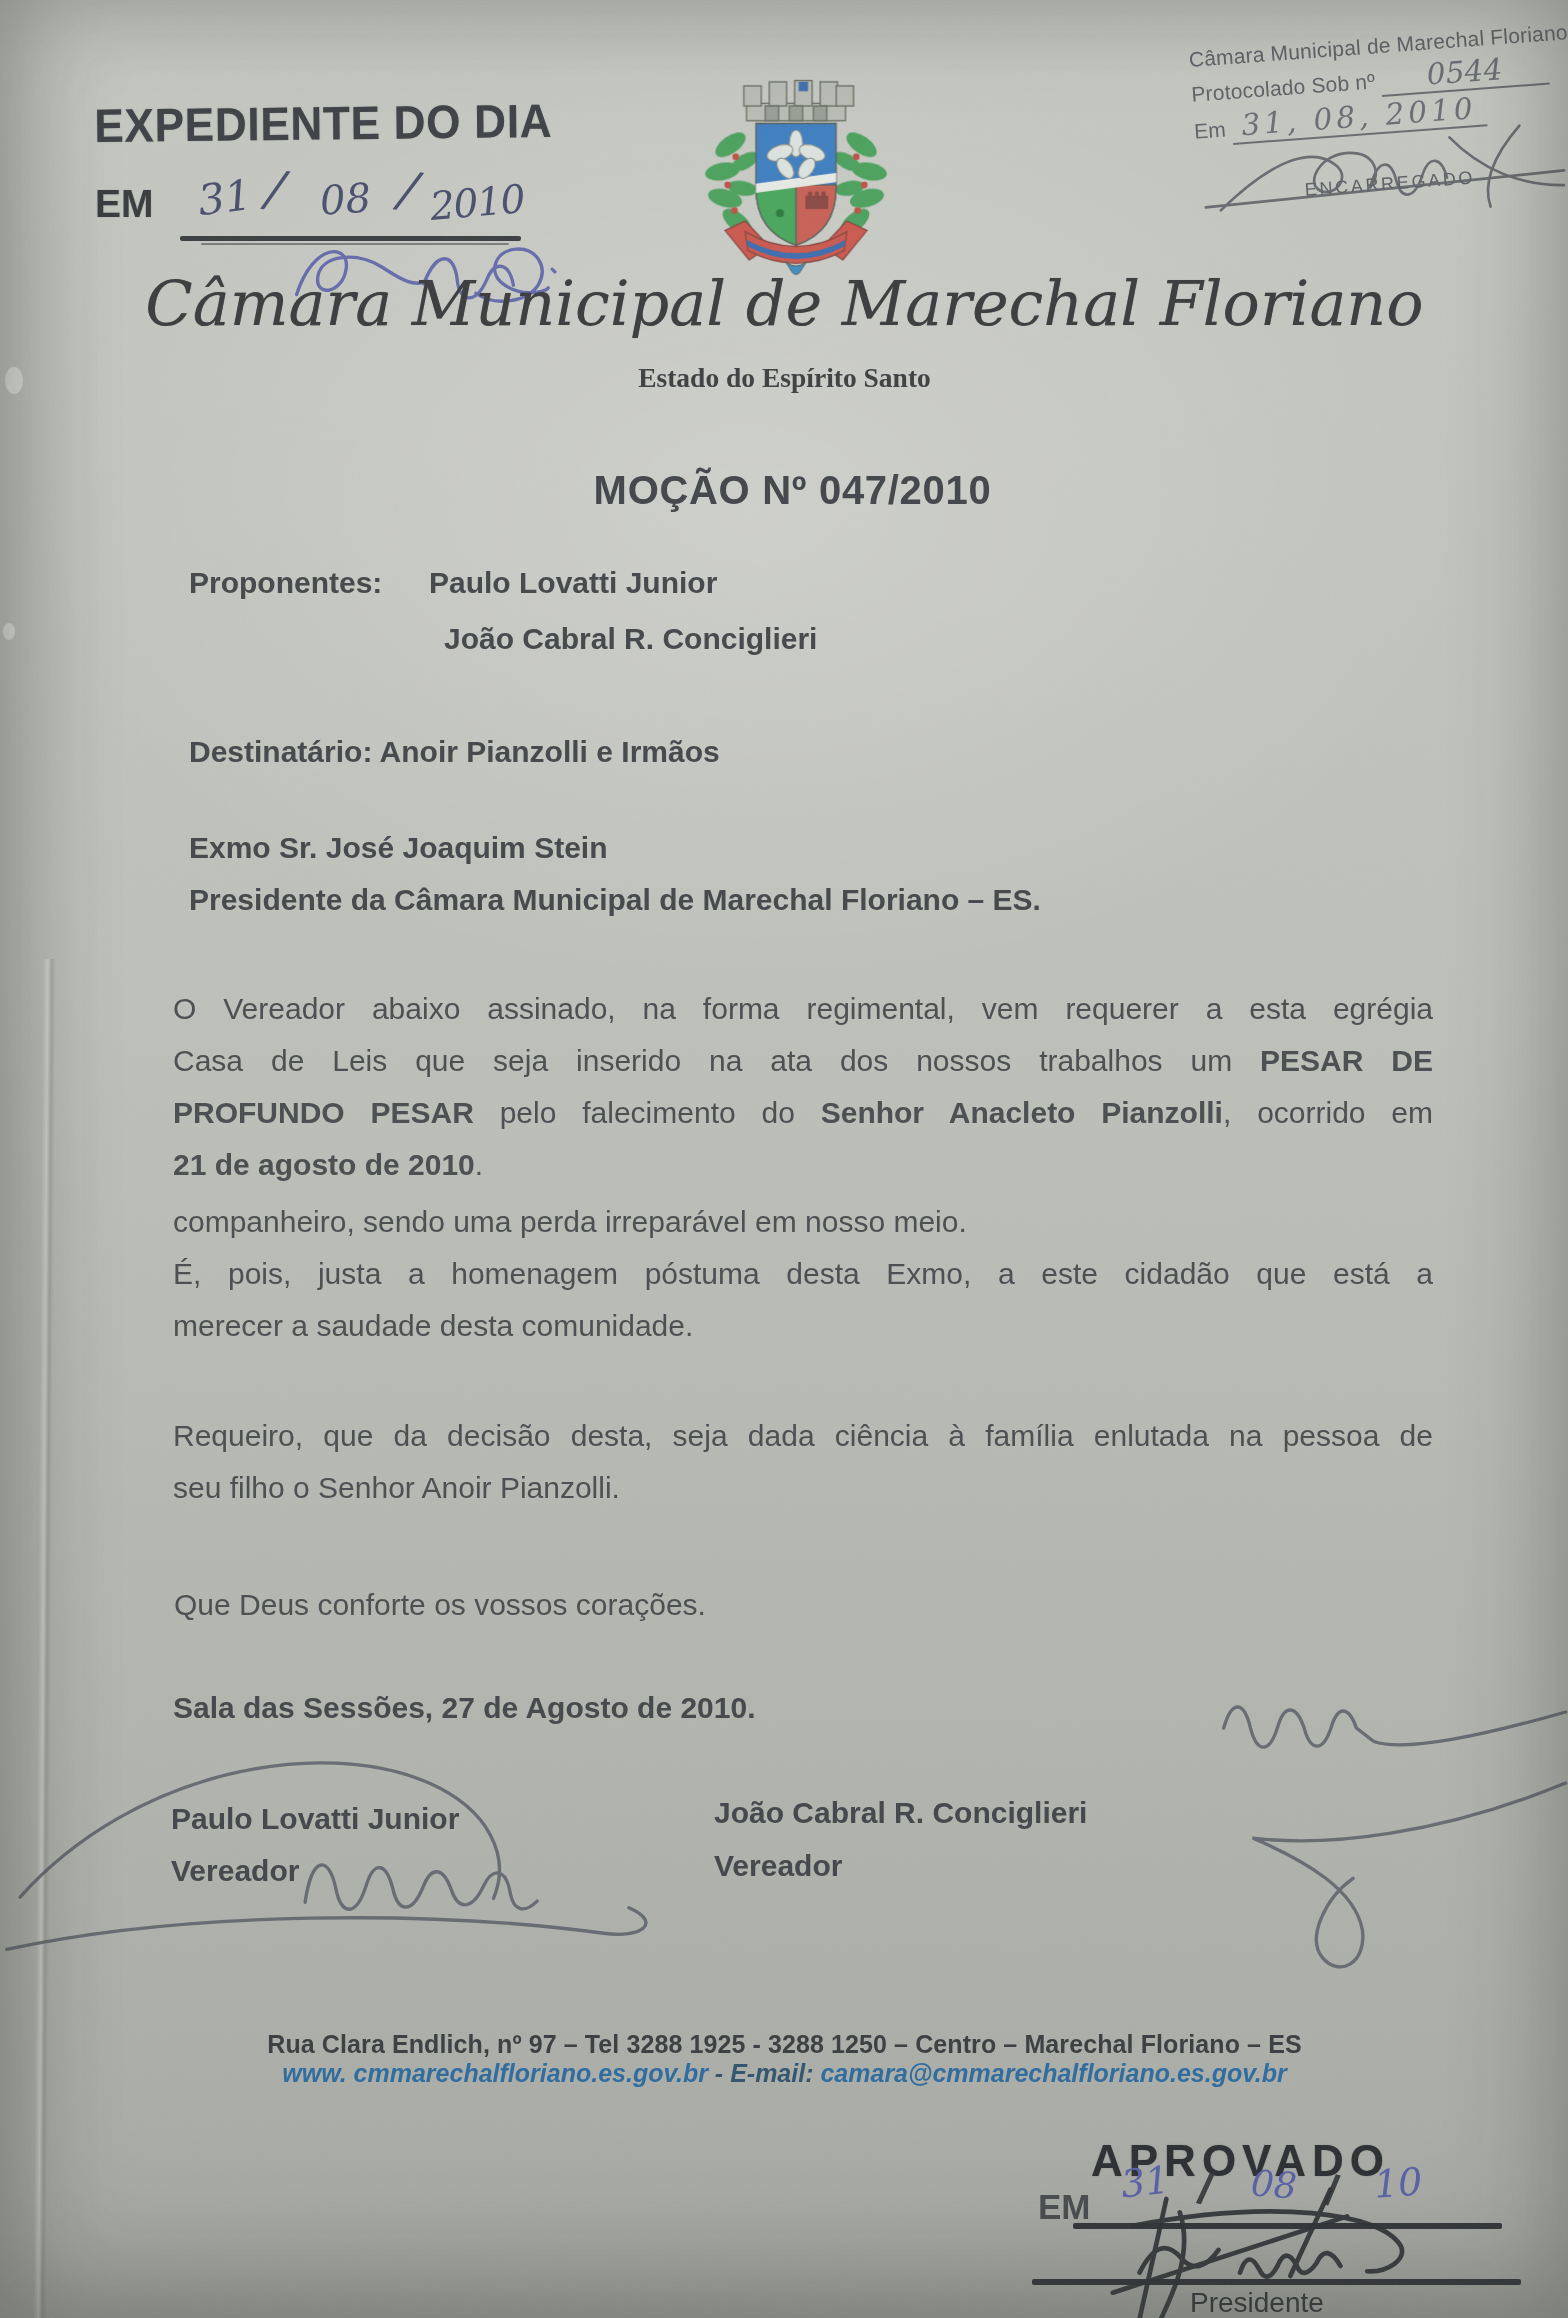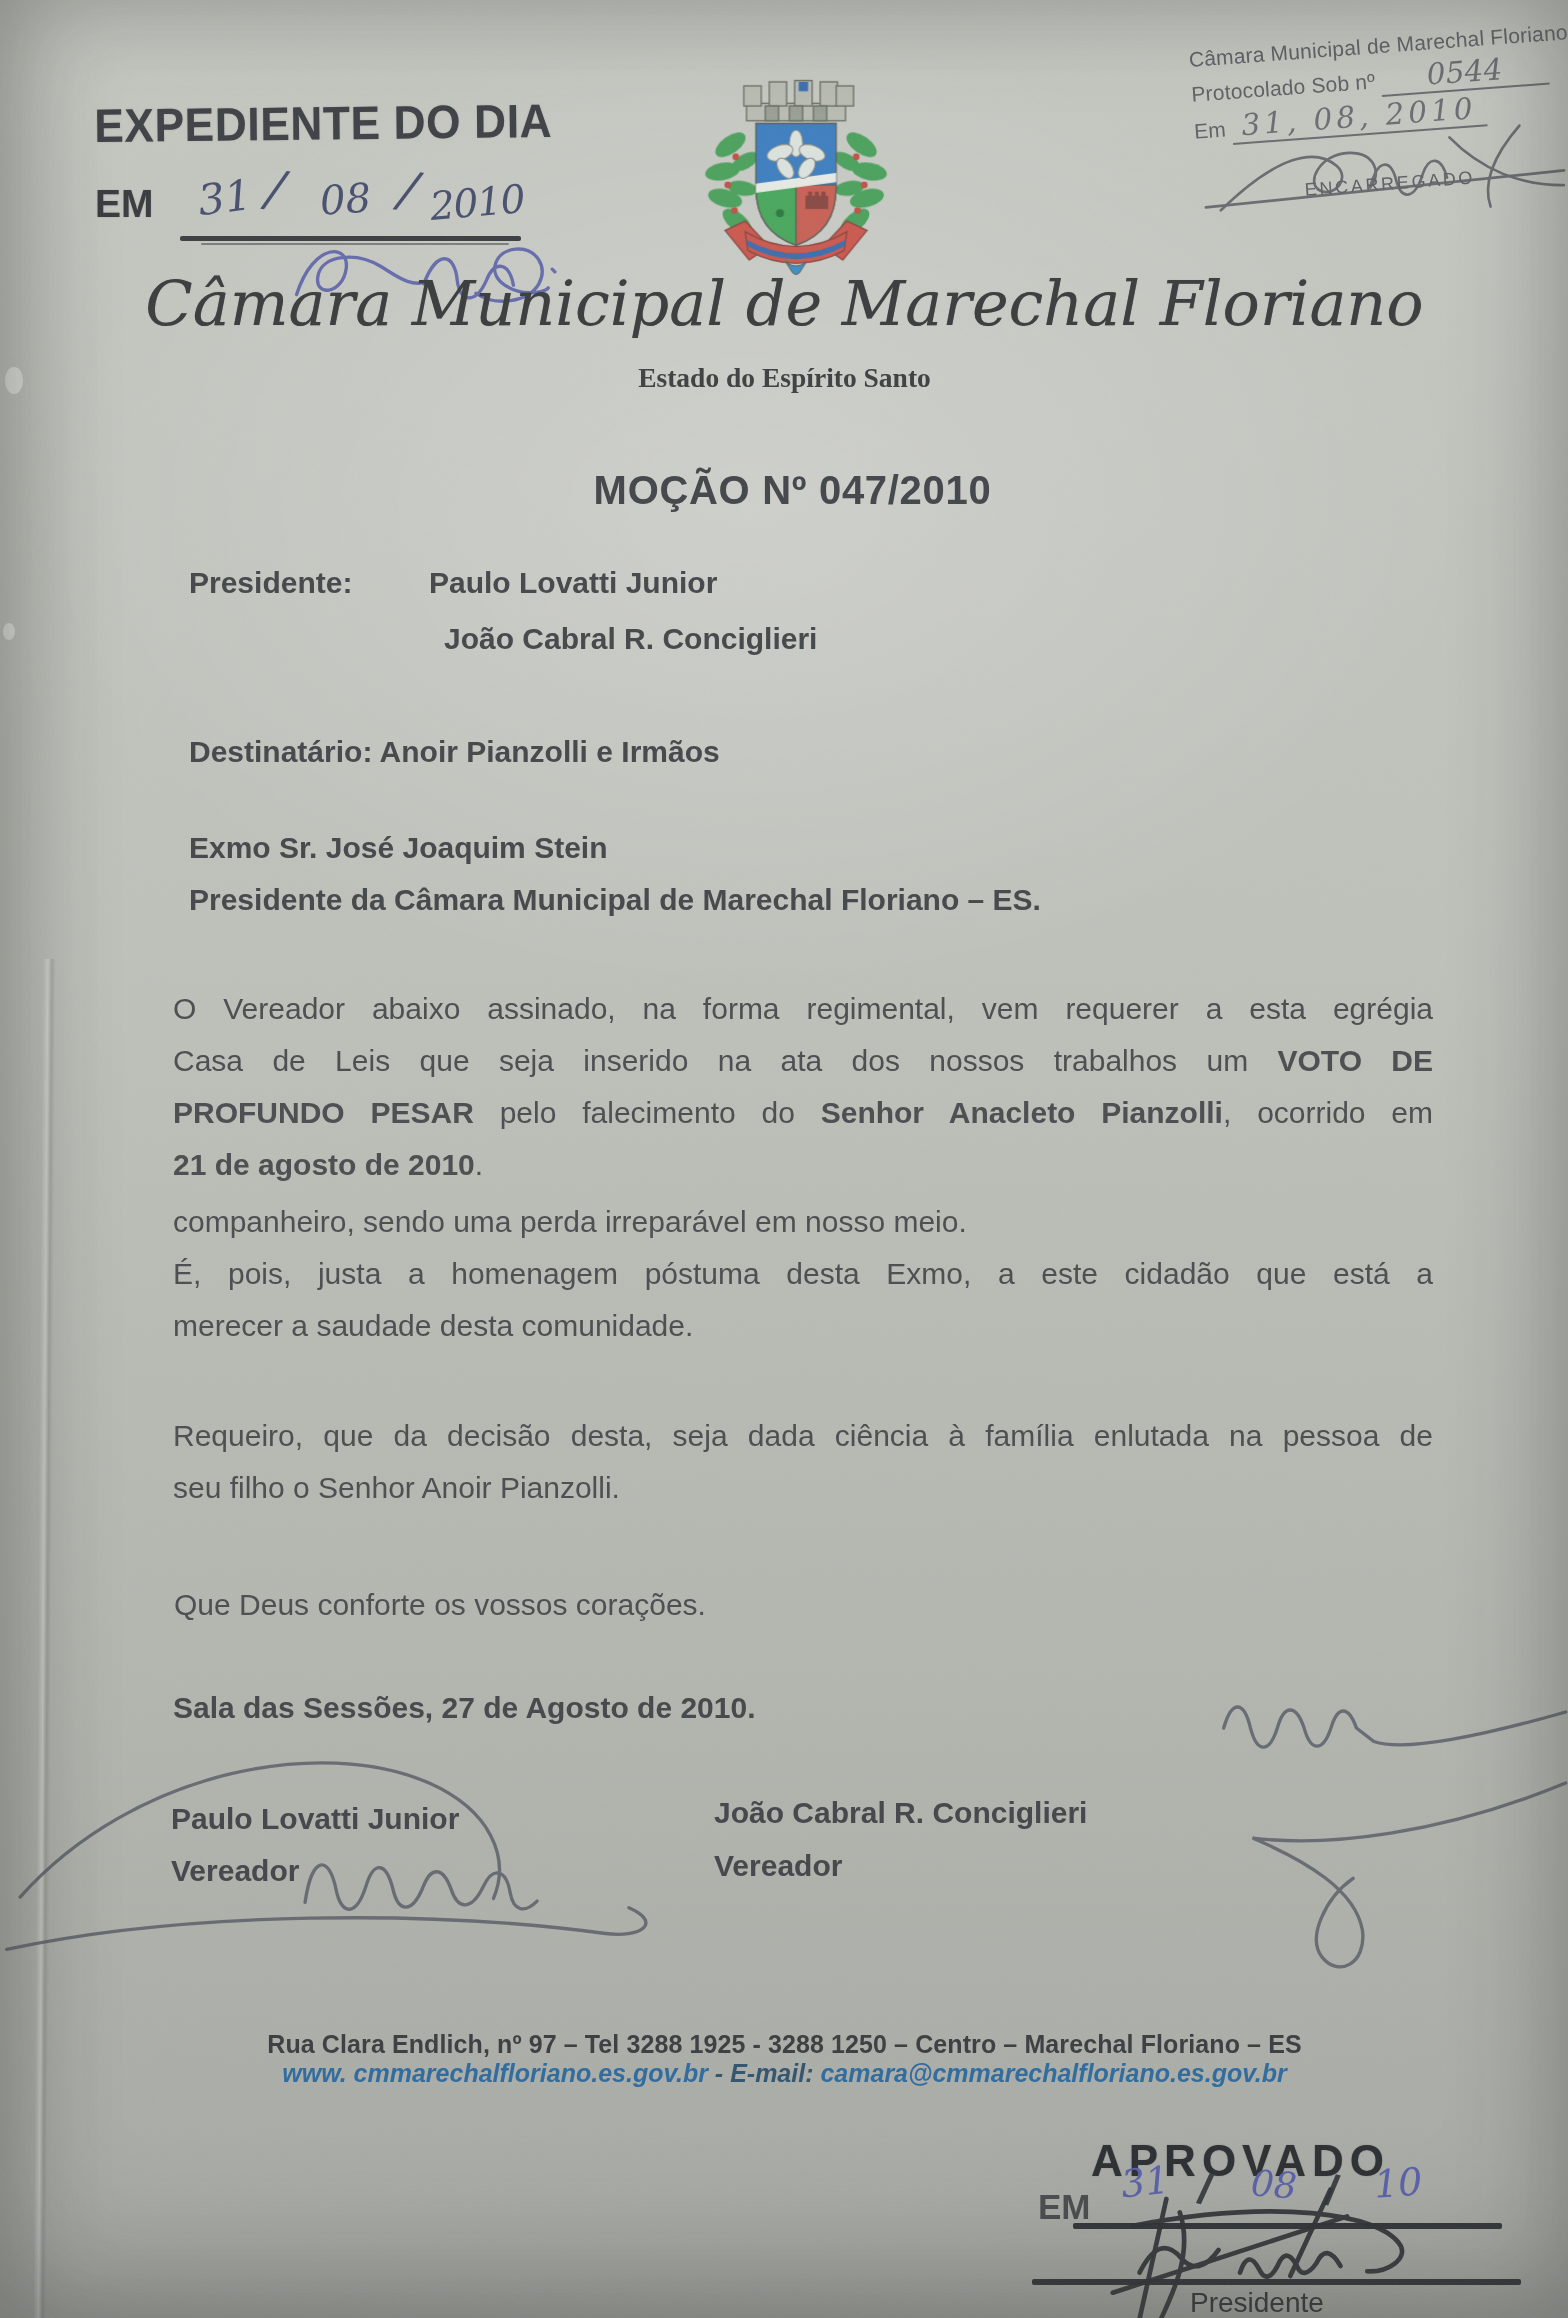--- a/index.html
+++ b/index.html
@@ -184,35 +184,35 @@
       <path d="M 62 252 Q 136 292 210 252 l -2 10 Q 136 300 64 262 Z" fill="#3f6fb0" stroke="none"></path>
     </g>
     <path d="M 120 284 q 16 14 32 0 l -10 16 q -6 8 -12 0 Z" fill="#3f8fc6" stroke="#5d635c" stroke-width="1.5"></path>
   </svg>
 
   <div class="abs center title-script" style="top:267px;">Câmara Municipal de Marechal Floriano</div>
   <div class="abs center subtitle" style="top:362px;">Estado do Espírito Santo</div>
 
   <div class="abs center mocao" style="top:468px;">MOÇÃO Nº 047/2010</div>
 
-  <div class="abs label-line" style="left:189px;top:566px;">Presidente:</div>
+  <div class="abs label-line" style="left:189px;top:566px;">Proponentes:</div>
   <div class="abs label-line" style="left:429px;top:566px;">Paulo Lovatti Junior</div>
   <div class="abs label-line" style="left:444px;top:622px;">João Cabral R. Conciglieri</div>
 
   <div class="abs label-line" style="left:189px;top:735px;">
     <span>Destinatário:</span>
     <span>Anoir Pianzolli e Irmãos</span>
   </div>
 
   <div class="abs label-line" style="left:189px;top:831px;">Exmo Sr. José Joaquim Stein</div>
   <div class="abs label-line" style="left:189px;top:883px;">Presidente da Câmara Municipal de Marechal Floriano – ES.</div>
 
   <div class="pblock body-text" style="top:983px;">
     <div class="jline">O Vereador abaixo assinado, na forma regimental, vem requerer a esta egrégia</div>
-    <div class="jline"><span>Casa de Leis que seja inserido na ata dos nossos trabalhos um </span><span class="bold">VOTO DE</span></div>
+    <div class="jline"><span>Casa de Leis que seja inserido na ata dos nossos trabalhos um </span><span class="bold">PESAR DE</span></div>
     <div class="jline"><span class="bold">PROFUNDO PESAR</span><span> pelo falecimento do </span><span class="bold">Senhor Anacleto Pianzolli</span><span>, ocorrido em</span></div>
     <div class="lline"><span class="bold">21 de agosto de 2010</span><span>.</span></div>
   </div>
 
   <div class="pblock body-text" style="top:1196px;">
     <div class="lline">companheiro, sendo uma perda irreparável em nosso meio.</div>
     <div class="jline">É, pois, justa a homenagem póstuma desta Exmo, a este cidadão que está a</div>
     <div class="lline">merecer a saudade desta comunidade.</div>
   </div>
 

